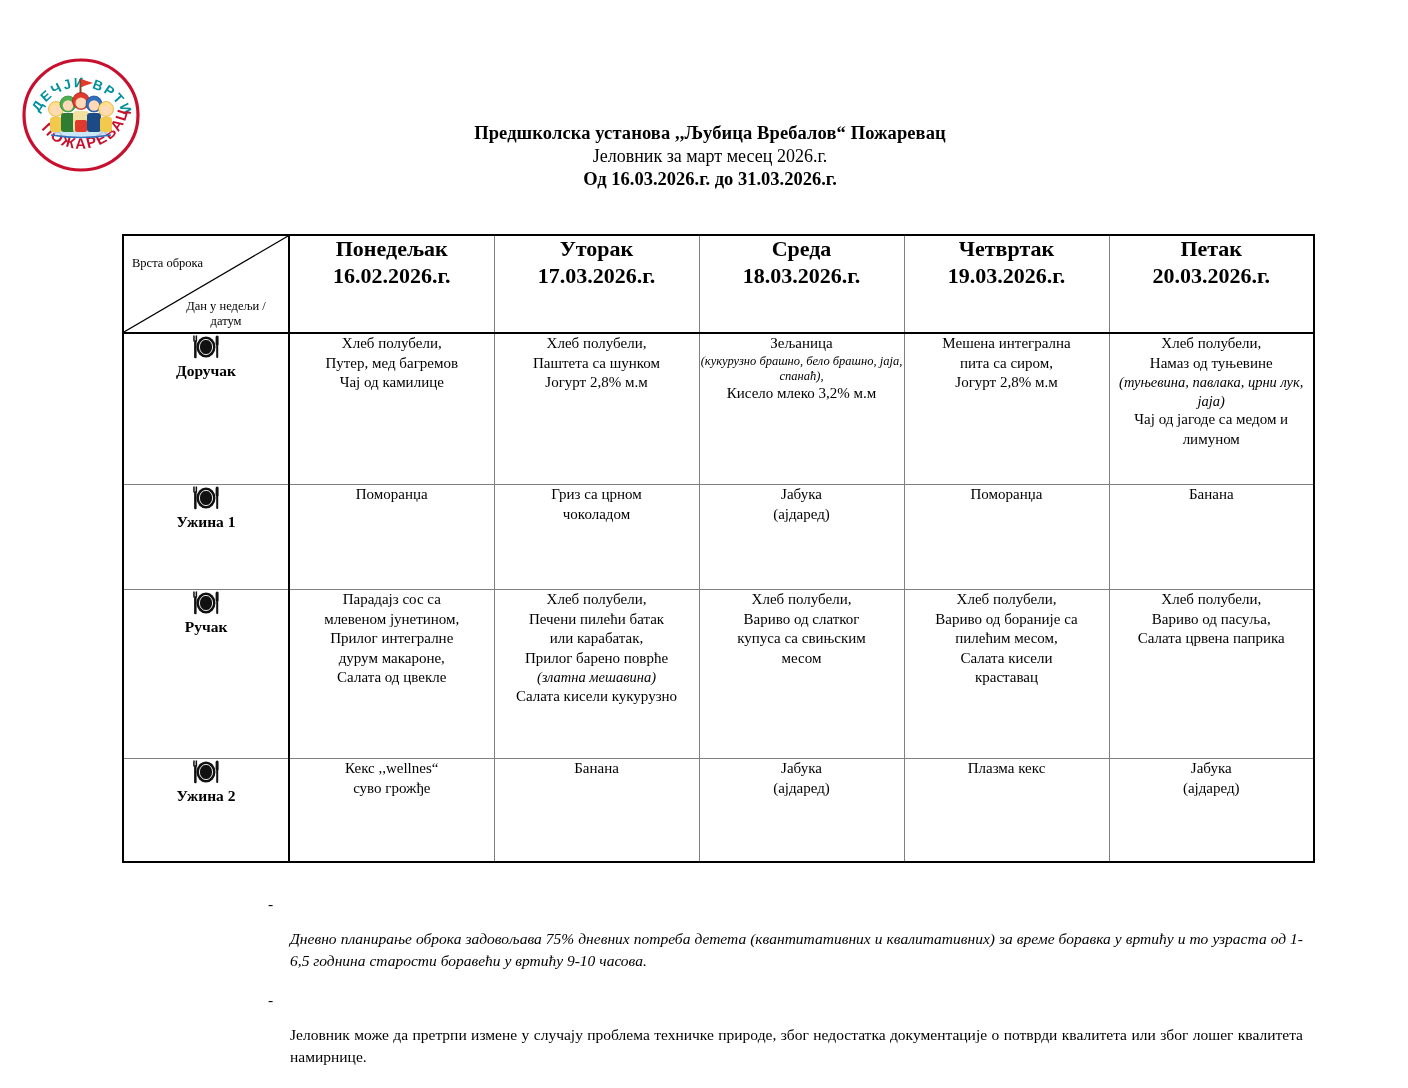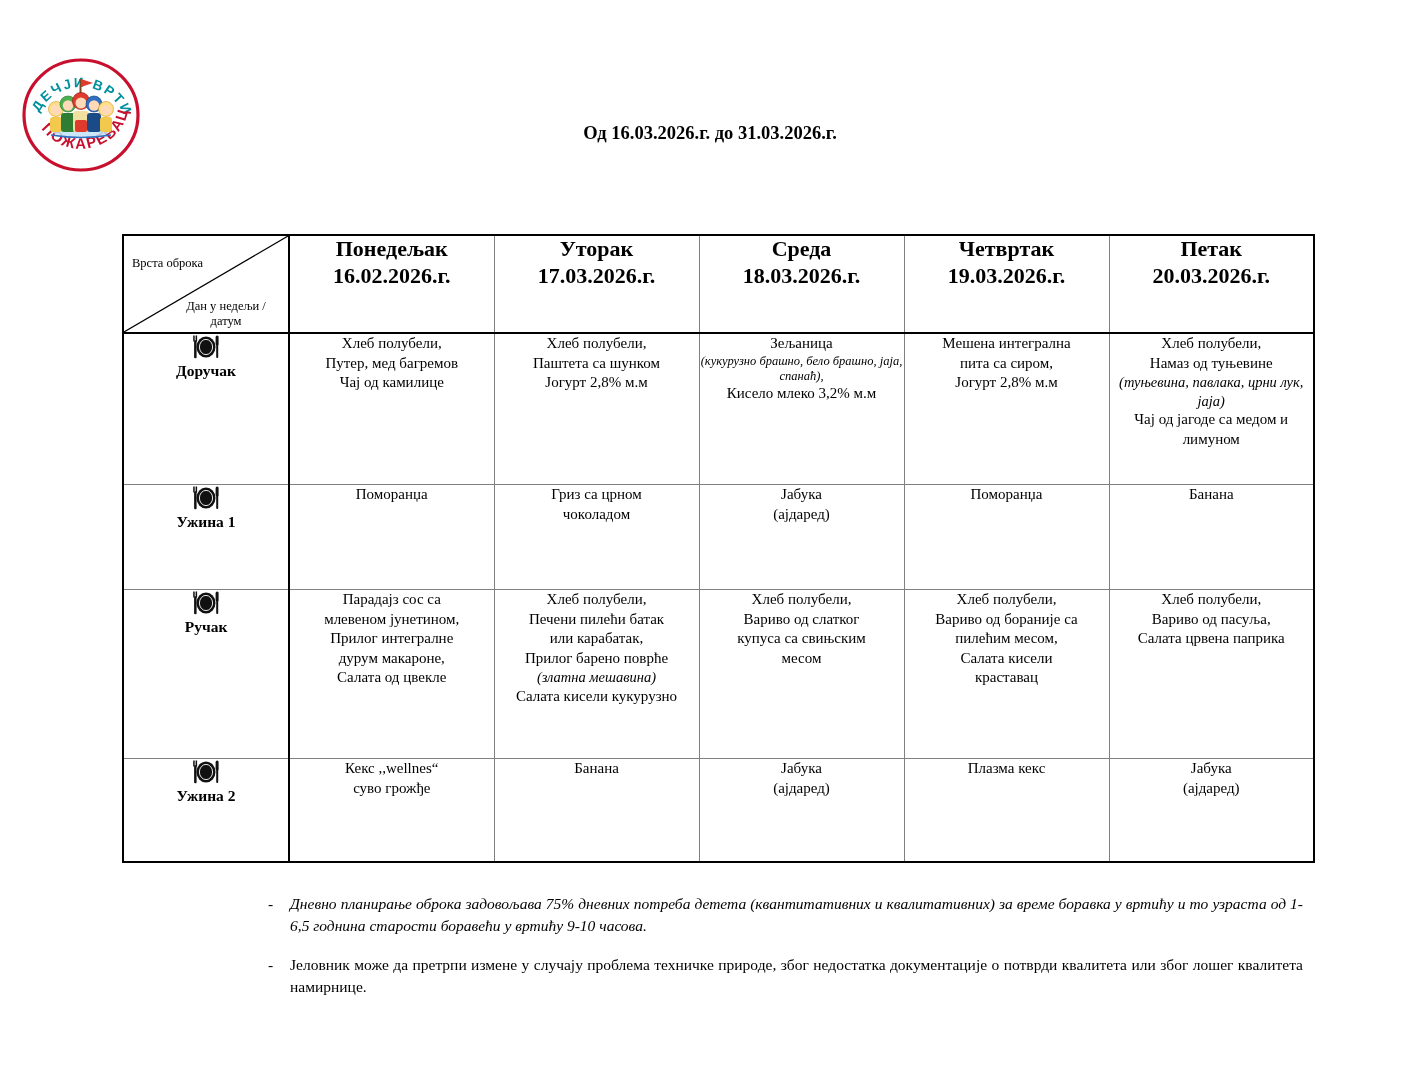--- a/index.html
+++ b/index.html
@@ -172,20 +172,21 @@
     width: 22px;
     flex: 0 0 22px;
     font-size: 15.5px;
     line-height: 1.45;
   }
   .note-text {
     flex: 1 1 auto;
     font-size: 15.5px;
     line-height: 1.45;
     text-align: justify;
+    margin-top: 35px;
   }
   .note-italic .note-text,
   .note-italic .note-dash {
     font-style: italic;
   }
 </style>
 </head>
 <body>
 
 <div class="logo-wrap">
@@ -228,20 +229,22 @@
       <circle cx="88" cy="57" r="7.5" fill="#ffe08a" stroke="#d8a030" stroke-width="0.7"></circle>
       <circle cx="88" cy="58" r="5" fill="#ffd9b8"></circle>
       <rect x="82" y="65" width="12" height="15" rx="3" fill="#f2c94c"></rect>
 
       <path d="M33 83 Q63 88 93 83" stroke="#2f6fbf" stroke-width="1.6" fill="none"></path>
     </g>
   </svg>
 </div>
 
 <div class="title-block">
+  <div class="title-line1">Предшколска установа ,,Љубица Вребалов“ Пожаревац</div>
+  <div class="title-line2">Јеловник за март месец 2026.г.</div>
   <div class="title-line3">Од 16.03.2026.г. до 31.03.2026.г.</div>
 </div>
 
 <table class="menu-table">
   <colgroup>
     <col class="w-label">
       <col class="w-day">
       <col class="w-day">
       <col class="w-day">
       <col class="w-day">

